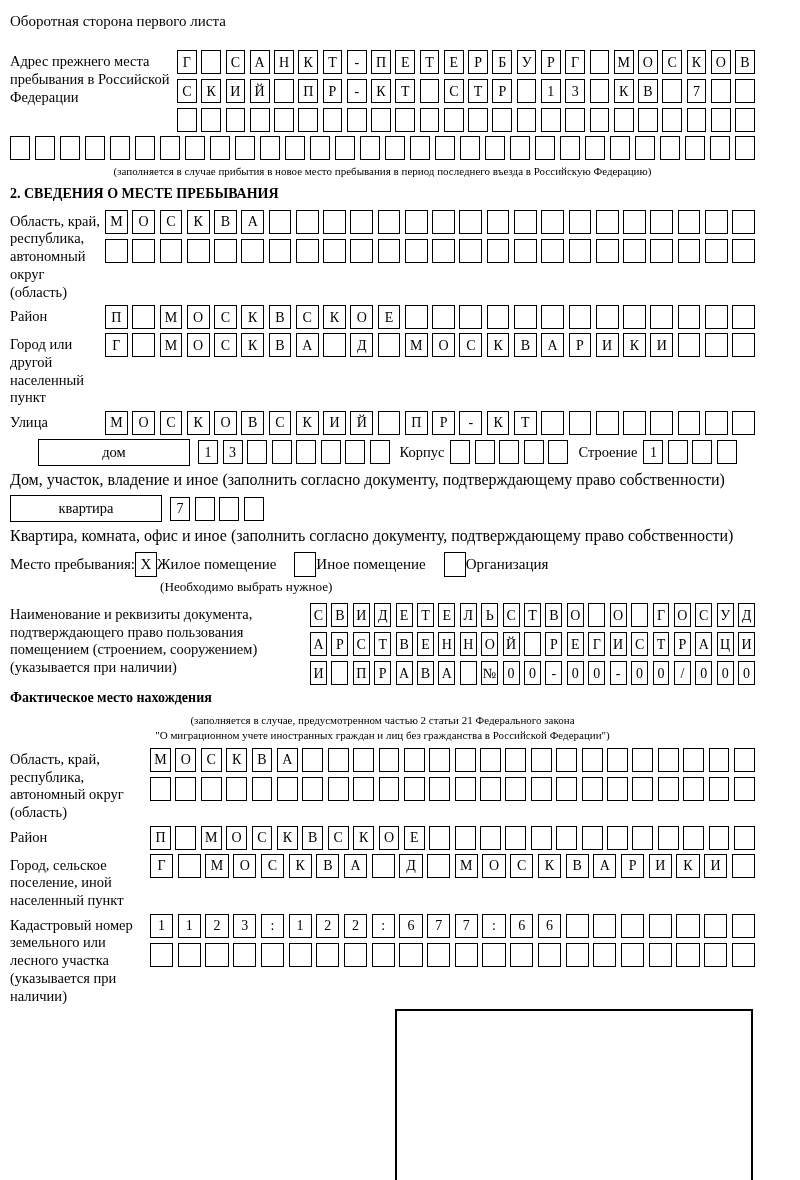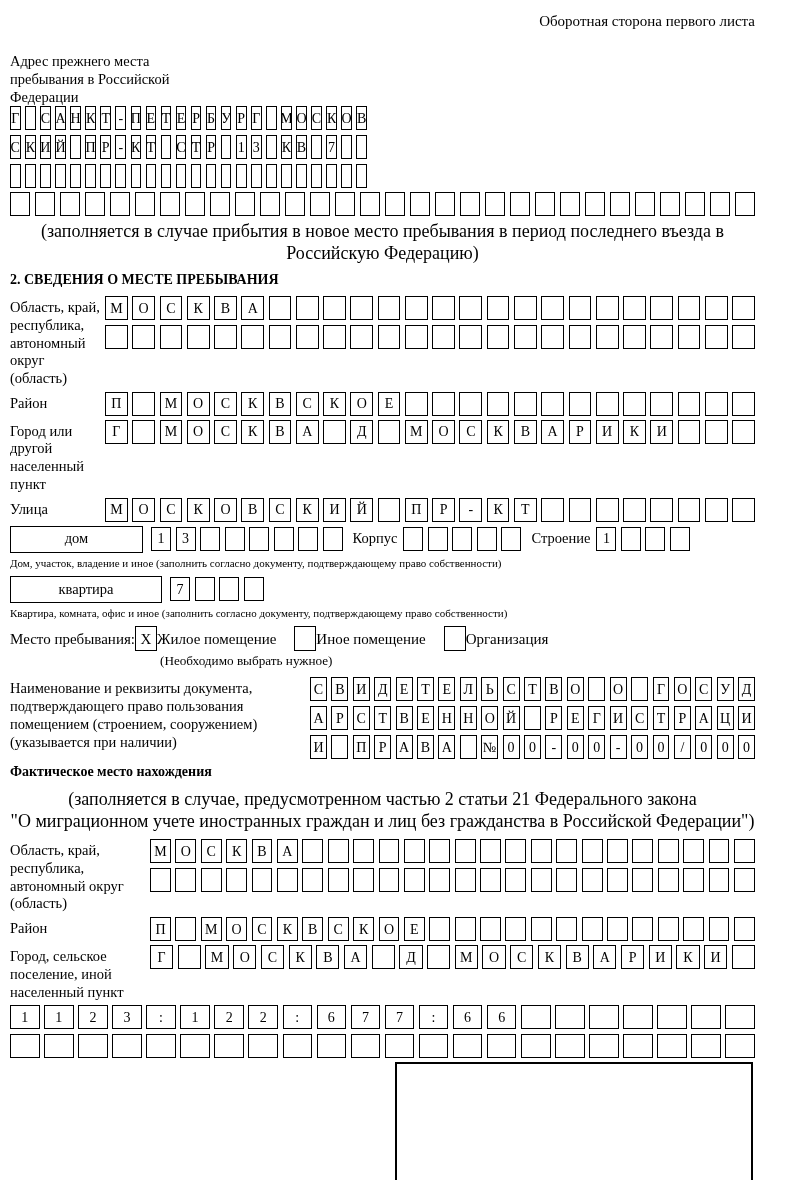--- a/index.html
+++ b/index.html
@@ -4,21 +4,21 @@
 <style>
   html,body{margin:0;padding:0;background:#fff;}
   body{
     width:800px;height:1180px;box-sizing:border-box;
     padding:12px 45px 0 10px;
     color:#000;
     font-family:"Liberation Serif","DejaVu Serif",serif;
     font-size:14.5px;line-height:1.22;
     overflow:hidden;position:relative;
   }
-  .tr{text-align:right;font-size:15px;}
+  .tr{font-size:15px;}
   .row{display:flex;align-items:flex-start;margin-bottom:4px;}
   .row.vc{align-items:center;}
   .lbl{flex:0 0 auto;padding-top:3px;}
   .lbl.w167{width:167px;}
   .lbl.w95{width:95px;}
   .lbl.w140{width:140px;}
   .lbl.w300{width:300px;}
   .cellwrap{flex:1 1 auto;min-width:0;}
   .cells{display:flex;gap:4.5px;margin-bottom:5px;}
   .cells:last-child{margin-bottom:0;}
@@ -32,40 +32,40 @@
   .chk{
     border:1.6px solid #000;width:22px;height:25px;box-sizing:border-box;
     display:inline-flex;align-items:center;justify-content:center;
     font-size:15px;flex:0 0 22px;
   }
   .wbox{
     border:1.5px solid #000;height:27px;box-sizing:border-box;
     display:flex;align-items:center;justify-content:center;
     flex:0 0 auto;
   }
-  .wbox.dom{width:133px;}
+  .wbox.dom{width:152px;margin-left:28px;}
   .wbox.kv{width:152px;}
-  .note{font-size:18px;text-align:center;margin:1px 0 6px 0;}
-  .note-left{font-size:11px;margin:0 0 6px 0;}
+  .note{font-size:11px;text-align:center;margin:1px 0 6px 0;}
+  .note-left{font-size:16px;margin:0 0 6px 0;}
   .h-bold{font-weight:bold;text-align:left;font-size:14px;margin:6px 0 8px 0;}
   .inline-lbl{padding:0 6px 0 10px;white-space:nowrap;}
   .stamp-box{
     border:2px solid #000;width:358px;height:174px;box-sizing:border-box;
     margin-left:385px;margin-top:2px;background:#fff;
   }
   .mesto-row{display:flex;align-items:center;margin:6px 0 2px 0;font-size:15px;}
   .mesto-gap{width:18px;flex:0 0 18px;}
   .sub-note{font-size:13.2px;margin:2px 0 8px 150px;width:330px;}
 </style>
 </head>
 <body>
 
 <div class="tr">Оборотная сторона первого листа</div>
 
-<div class="row" style="margin-top:20px;flex-direction:column;">
+<div class="row" style="margin-top:20px;">
   <div class="lbl w167">Адрес прежнего места пребывания в Российской Федерации</div>
   <div class="cellwrap">
     <div class="cells fill">
         <span class="cell">Г</span>
         <span class="cell">&nbsp;</span>
         <span class="cell">С</span>
         <span class="cell">А</span>
         <span class="cell">Н</span>
         <span class="cell">К</span>
         <span class="cell">Т</span>
@@ -582,20 +582,21 @@
         <span class="cell">Р</span>
         <span class="cell">И</span>
         <span class="cell">К</span>
         <span class="cell">И</span>
         <span class="cell">&nbsp;</span>
       </div>
   </div>
 </div>
 
 <div class="row">
+  <div class="lbl w140">Кадастровый номер земельного или лесного участка (указывается при наличии)</div>
   <div class="cellwrap">
     <div class="cells fill">
         <span class="cell">1</span>
         <span class="cell">1</span>
         <span class="cell">2</span>
         <span class="cell">3</span>
         <span class="cell">:</span>
         <span class="cell">1</span>
         <span class="cell">2</span>
         <span class="cell">2</span>

